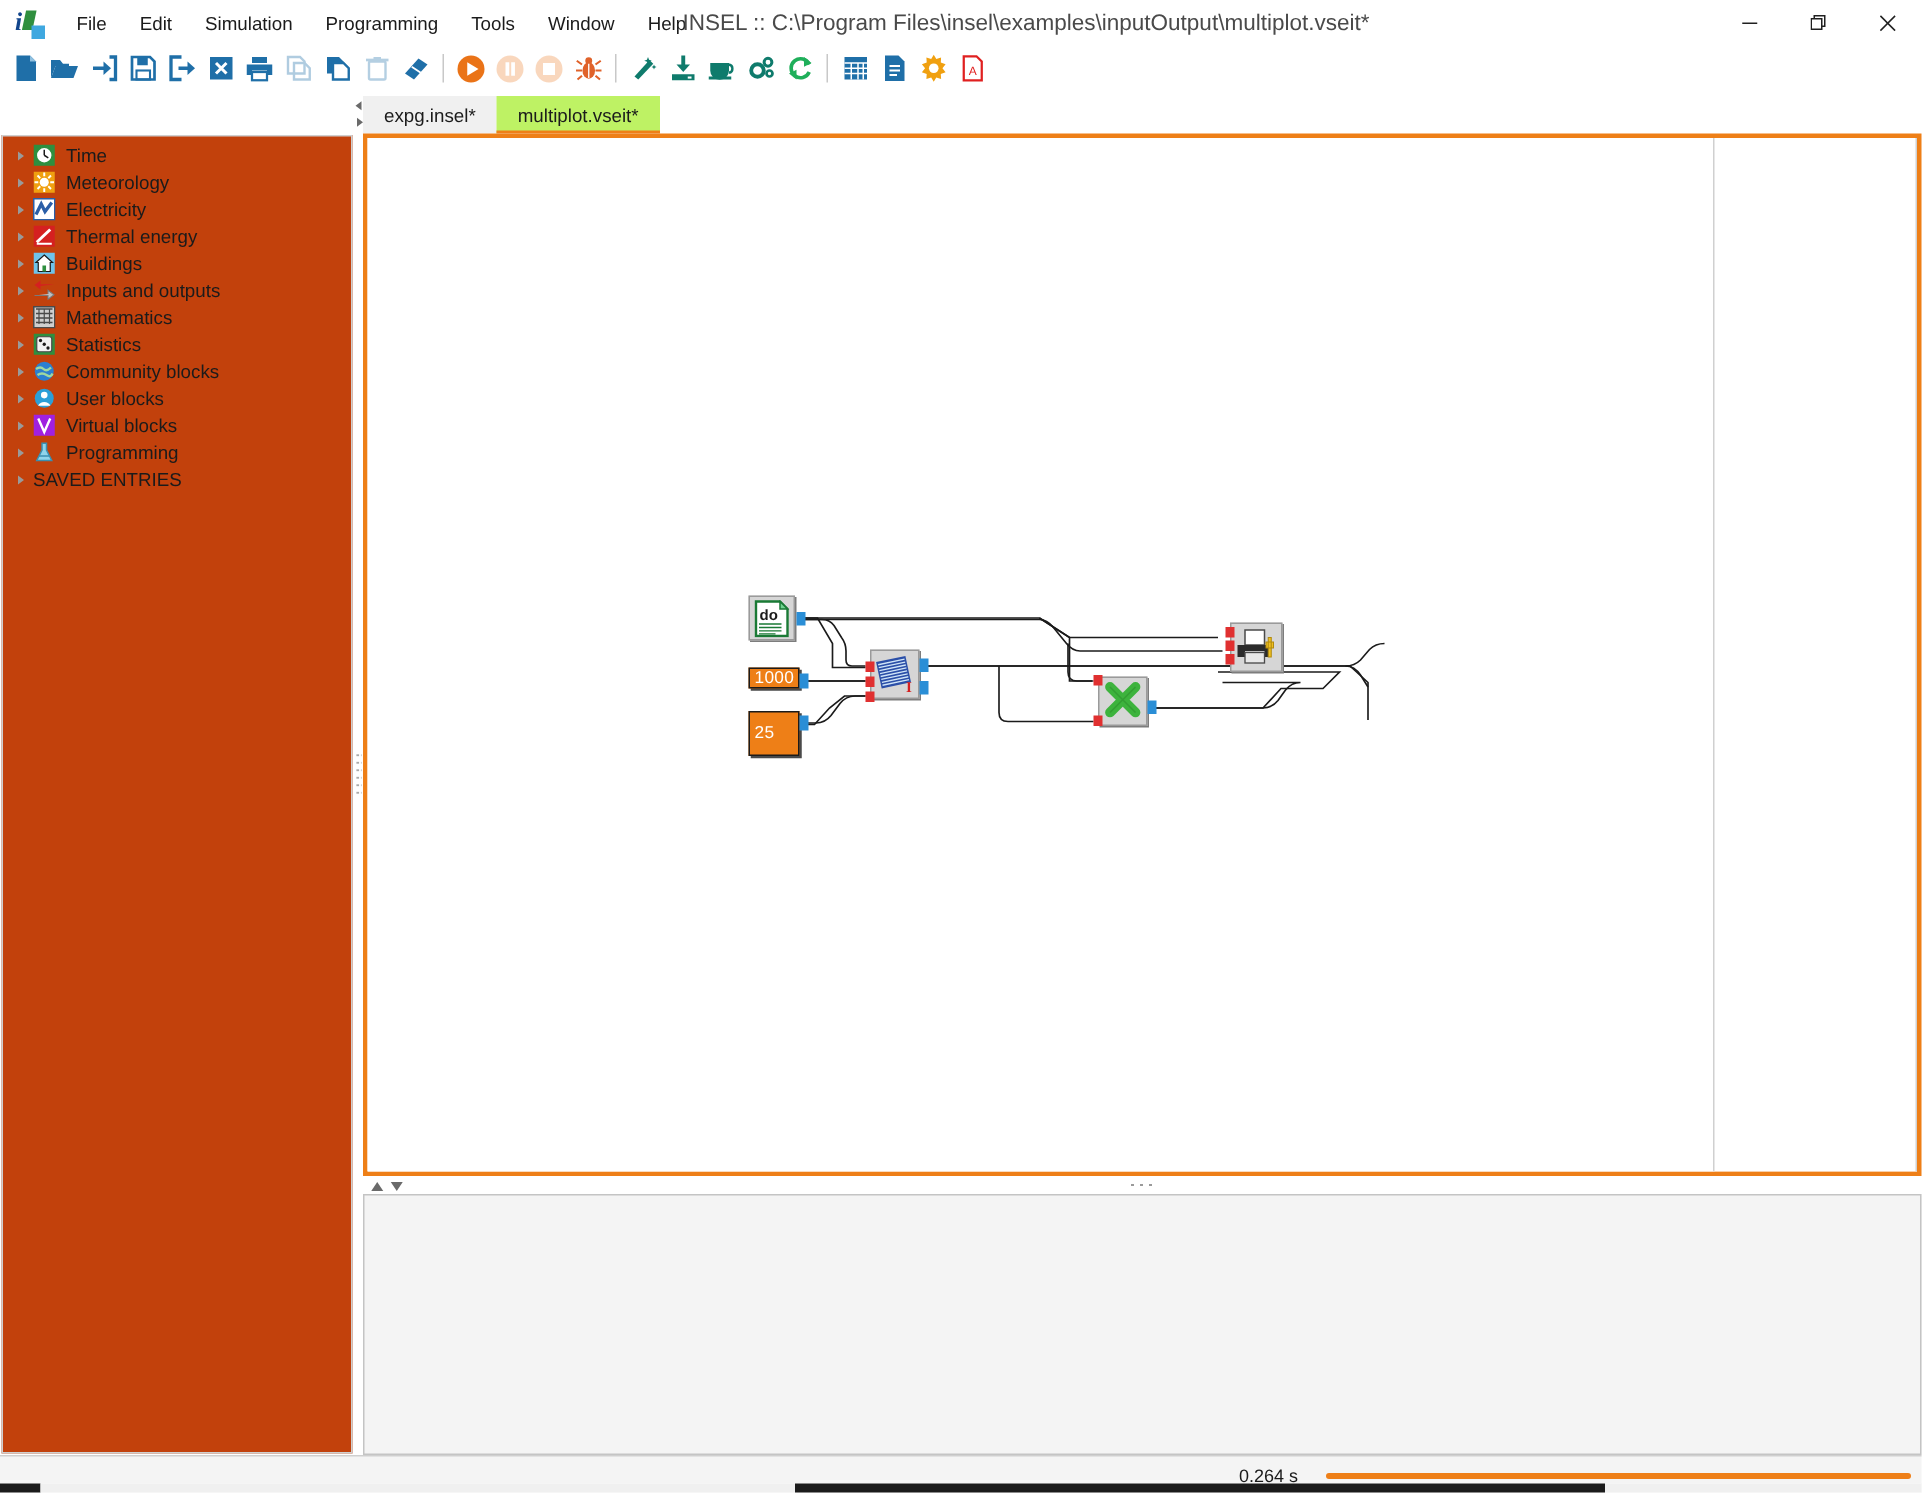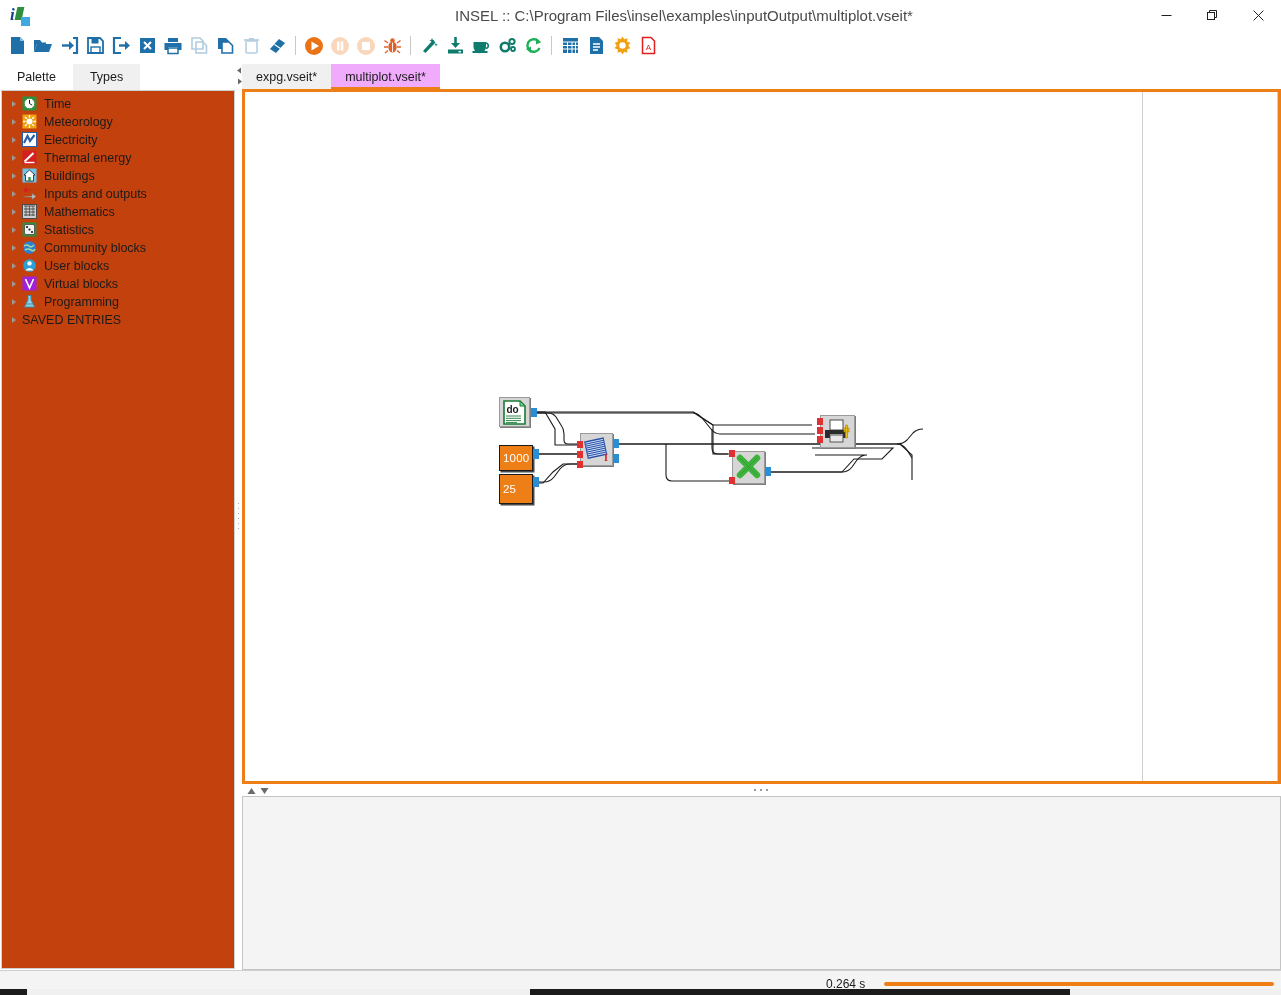--- a/index.html
+++ b/index.html
@@ -139,21 +139,21 @@
   .tab-scroll-arrows {
     position: absolute; left: -8px; top: 0px; width: 10px; height: 29px;
     display: flex; flex-direction: column; align-items: center;
     justify-content: center; gap: 4px;
   }
   .tab-scroll-arrows svg { display: block; }
   .doc-tab {
     height: 26px; padding: 0 14px;
     display: flex; align-items: center; justify-content: center;
     font-size: 12.5px; color: #1b1b1b; cursor: default;
-    position: relative; background: #f0abfc;
+    position: relative; background: #bef264;
   }
   .doc-tab.inactive { background: #f0f0f0; }
   .doc-tab.active::after {
     content: ""; position: absolute; left: 0; bottom: 0;
     width: 100%; height: 3px; background: #ee7f17;
   }
 
   
   #canvas-wrap {
     position: absolute; left: 0px; top: 28px; width: 1039px; height: 695px;
@@ -256,20 +256,29 @@
 </style>
 </head>
 <body>
 
 <div id="titlebar">
   <div id="app-logo">
     <div class="lg-green"></div>
     <div class="lg-blue">i</div>
     <div class="lg-sq"></div>
   </div>
+  <div class="menu-bar">
+    <div class="menu-item">File</div>
+    <div class="menu-item">Edit</div>
+    <div class="menu-item">Simulation</div>
+    <div class="menu-item">Programming</div>
+    <div class="menu-item">Tools</div>
+    <div class="menu-item">Window</div>
+    <div class="menu-item">Help</div>
+  </div>
   <div id="title-text">INSEL :: C:\Program Files\insel\examples\inputOutput\multiplot.vseit*</div>
   <div id="win-controls">
     <div class="win-btn">
       <svg width="11" height="11" viewBox="0 0 11 11">
           <line x1="0.5" y1="5.5" x2="10.5" y2="5.5" stroke="#202020" stroke-width="1"></line>
         </svg>
     </div>
     <div class="win-btn">
       <svg width="11" height="11" viewBox="0 0 11 11">
         <rect x="0.5" y="2.5" width="7" height="7" fill="none" stroke="#202020" stroke-width="1"></rect>
@@ -471,24 +480,20 @@
 
   <div class="tb-btn">
     <svg width="19" height="19" viewBox="0 0 19 19">
       <path d="M3.5 1.5 H12 L15.5 5 V17.5 H3.5 Z" fill="#fff" stroke="#e02020" stroke-width="1.5"></path>
       <text x="9.5" y="14" font-size="8" font-family="Liberation Sans, sans-serif" fill="#e02020" text-anchor="middle">A</text>
     </svg>
   </div>
 </div>
 
 <div id="left-panel">
-  <div id="pal-tabs">
-    <div class="pal-tab">Palette</div>
-    <div class="pal-tab active">Types</div>
-  </div>
 
   <div id="tree-box">
     <div style="height:4px;"></div>
 
     <div class="tree-row">
       <span class="tw-arrow">
         <svg width="8" height="8" viewBox="0 0 8 8">
             <path d="M2 1 L6 4 L2 7 Z" fill="#9a9a9a"></path>
           </svg>
       </span>
@@ -699,21 +704,21 @@
         <svg width="7" height="7" viewBox="0 0 7 7">
             <path d="M5 0.5 L1 3.5 L5 6.5 Z" fill="#6a6a6a"></path>
           </svg>
       </span>
       <span>
         <svg width="7" height="7" viewBox="0 0 7 7">
             <path d="M2 0.5 L6 3.5 L2 6.5 Z" fill="#6a6a6a"></path>
           </svg>
       </span>
     </div>
-    <div class="doc-tab inactive">expg.vseit*</div>
+    <div class="doc-tab inactive">expg.insel*</div>
     <div class="doc-tab active">multiplot.vseit*</div>
   </div>
 
   <div id="canvas-wrap">
     <div id="canvas-inner">
       <div id="canvas-white">
 
         <svg class="wires" width="898" height="689">
 
           <path d="M 290 320 L 448 320 L 468 333 L 567 333" fill="none" stroke="#1b1b1b" stroke-width="1.1"></path>
@@ -792,21 +797,21 @@
             <svg width="25" height="25" viewBox="0 0 25 25">
               <path d="M2 1 H18 L23 6 V24 H2 Z" fill="#ffffff" stroke="#1a7a35" stroke-width="1.6"></path>
               <path d="M18 1 V6 H23 Z" fill="#6fd490" stroke="#1a7a35" stroke-width="1"></path>
               <text x="10.5" y="13" font-size="10" font-weight="bold" font-family="Liberation Sans, sans-serif" fill="#1b1b1b" text-anchor="middle">do</text>
               <path d="M4 16 H19 M4 18.3 H19 M4 20.6 H19 M4 22.6 H15" stroke="#1a7a35" stroke-width="0.9"></path>
             </svg>
           </div>
           <div class="port out" style="left:32px; top:11px; width:6px; height:9px;"></div>
         </div>
 
-        <div class="const-blk" style="left:254px; top:353px; width:34px; height:26px;">
+        <div class="const-blk" style="left:254px; top:353px; width:34px; height:14px;">
           <span>1000</span>
         </div>
         <div class="port out" style="left:288px; top:357px; width:6px; height:10px;"></div>
 
         <div class="const-blk" style="left:254px; top:382px; width:34px; height:30px;">
           <span>25</span>
         </div>
         <div class="port out" style="left:288px; top:385px; width:6px; height:10px;"></div>
 
         <div class="blk" style="left:335px; top:341px; width:36px; height:34px;">

